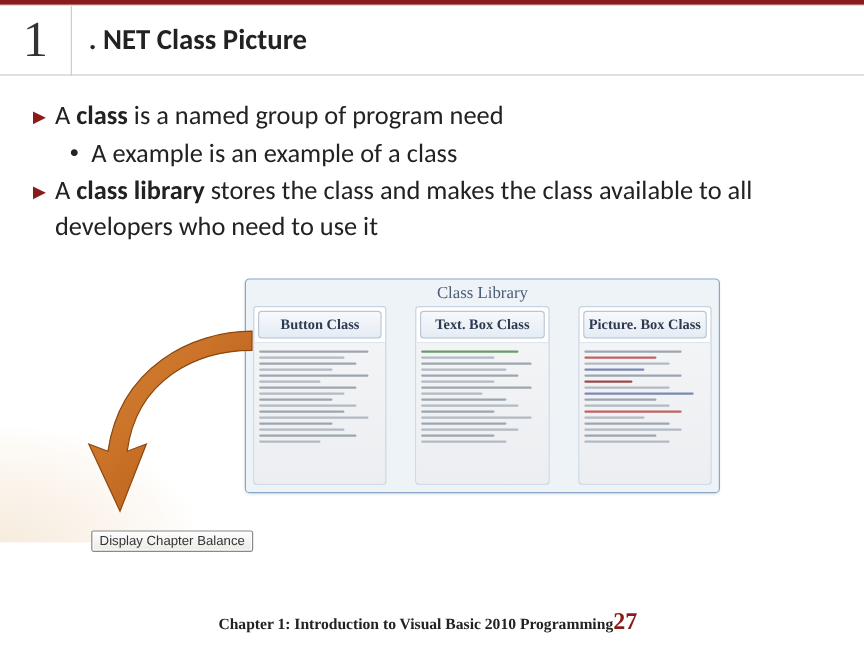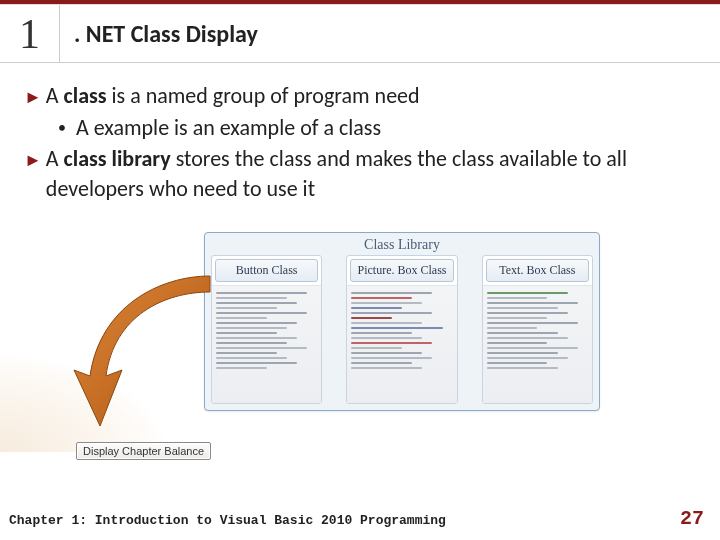--- a/index.html
+++ b/index.html
@@ -109,20 +109,21 @@
     text-align: center;
     font-family: "Times New Roman", serif;
     color: #4a5d77;
     font-size: 14px;
     padding: 4px 0 2px 0;
   }
   .clb-cols {
     display: flex;
     gap: 24px;
     padding: 0 6px 6px 6px;
+    font-weight: bold;
   }
   .col {
     flex: 1;
     background: #fff;
     border: 1px solid #c8d4e2;
     border-radius: 3px;
     overflow: hidden;
   }
   .col-head {
     background: linear-gradient(#f7f9fb,#e5ecf4);
@@ -177,44 +178,44 @@
     border-radius: 2px;
     box-shadow: 0 0 0 1px #fff inset;
   }
 
   .footer {
     position: absolute;
     bottom: 10px;
     left: 9px;
     right: 16px;
     display: flex;
-    justify-content: space-between;
+    justify-content: center;
     align-items: baseline;
-    font-family: Liberation Mono, monospace;
+    font-family: Liberation Serif, serif;
   }
   .footer-left {
     font-size: 13px;
     font-weight: 700;
     color: #222;
   }
   .footer-right {
     font-size: 20px;
     font-weight: 700;
     color: #8b1a1a;
   }
 </style>
 </head>
 <body>
 
 <div class="topbar"></div>
 <div class="topgray"></div>
 
 <div class="header-row">
   <div class="chapter-badge">1</div>
-  <div class="title">. NET Class Display</div>
+  <div class="title">. NET Class Picture</div>
 </div>
 
 <div class="content">
   <div class="bullet-main">
     <span class="tri">►</span>
     <span class="text">
       <span>A </span><span class="bold">class</span><span> is a named group of program need</span>
     </span>
   </div>
   <div class="bullet-sub">
@@ -250,55 +251,55 @@
             <div class="blurline bl-gray2 w80"></div>
             <div class="blurline bl-gray w70"></div>
             <div class="blurline bl-gray2 w90"></div>
             <div class="blurline bl-gray w60"></div>
             <div class="blurline bl-gray2 w70"></div>
             <div class="blurline bl-gray w80"></div>
             <div class="blurline bl-gray2 w50"></div>
         </div>
       </div>
       <div class="col">
-        <div class="col-head">Picture. Box Class</div>
-        <div class="col-body">
-          <div class="blurline bl-gray w80"></div>
-            <div class="blurline bl-red w60"></div>
-            <div class="blurline bl-gray2 w70"></div>
-            <div class="blurline bl-blue w50"></div>
-            <div class="blurline bl-gray w80"></div>
-            <div class="blurline bl-dred w40"></div>
-            <div class="blurline bl-gray2 w70"></div>
-            <div class="blurline bl-blue w90"></div>
-            <div class="blurline bl-gray w60"></div>
-            <div class="blurline bl-gray2 w70"></div>
-            <div class="blurline bl-red w80"></div>
-            <div class="blurline bl-gray2 w50"></div>
-            <div class="blurline bl-gray w70"></div>
-            <div class="blurline bl-gray2 w80"></div>
-            <div class="blurline bl-gray w60"></div>
-            <div class="blurline bl-gray2 w70"></div>
-        </div>
-      </div>
-      <div class="col">
         <div class="col-head">Text. Box Class</div>
         <div class="col-body">
           <div class="blurline bl-green w80"></div>
             <div class="blurline bl-gray2 w60"></div>
             <div class="blurline bl-gray w90"></div>
             <div class="blurline bl-gray2 w70"></div>
             <div class="blurline bl-gray w80"></div>
             <div class="blurline bl-gray2 w60"></div>
             <div class="blurline bl-gray w90"></div>
             <div class="blurline bl-gray2 w50"></div>
             <div class="blurline bl-gray w70"></div>
             <div class="blurline bl-gray2 w80"></div>
             <div class="blurline bl-gray w60"></div>
             <div class="blurline bl-gray2 w90"></div>
+            <div class="blurline bl-gray w70"></div>
+            <div class="blurline bl-gray2 w80"></div>
+            <div class="blurline bl-gray w60"></div>
+            <div class="blurline bl-gray2 w70"></div>
+        </div>
+      </div>
+      <div class="col">
+        <div class="col-head">Picture. Box Class</div>
+        <div class="col-body">
+          <div class="blurline bl-gray w80"></div>
+            <div class="blurline bl-red w60"></div>
+            <div class="blurline bl-gray2 w70"></div>
+            <div class="blurline bl-blue w50"></div>
+            <div class="blurline bl-gray w80"></div>
+            <div class="blurline bl-dred w40"></div>
+            <div class="blurline bl-gray2 w70"></div>
+            <div class="blurline bl-blue w90"></div>
+            <div class="blurline bl-gray w60"></div>
+            <div class="blurline bl-gray2 w70"></div>
+            <div class="blurline bl-red w80"></div>
+            <div class="blurline bl-gray2 w50"></div>
             <div class="blurline bl-gray w70"></div>
             <div class="blurline bl-gray2 w80"></div>
             <div class="blurline bl-gray w60"></div>
             <div class="blurline bl-gray2 w70"></div>
         </div>
       </div>
     </div>
   </div>
 
   <svg class="arrow-svg" viewBox="0 0 180 190">

